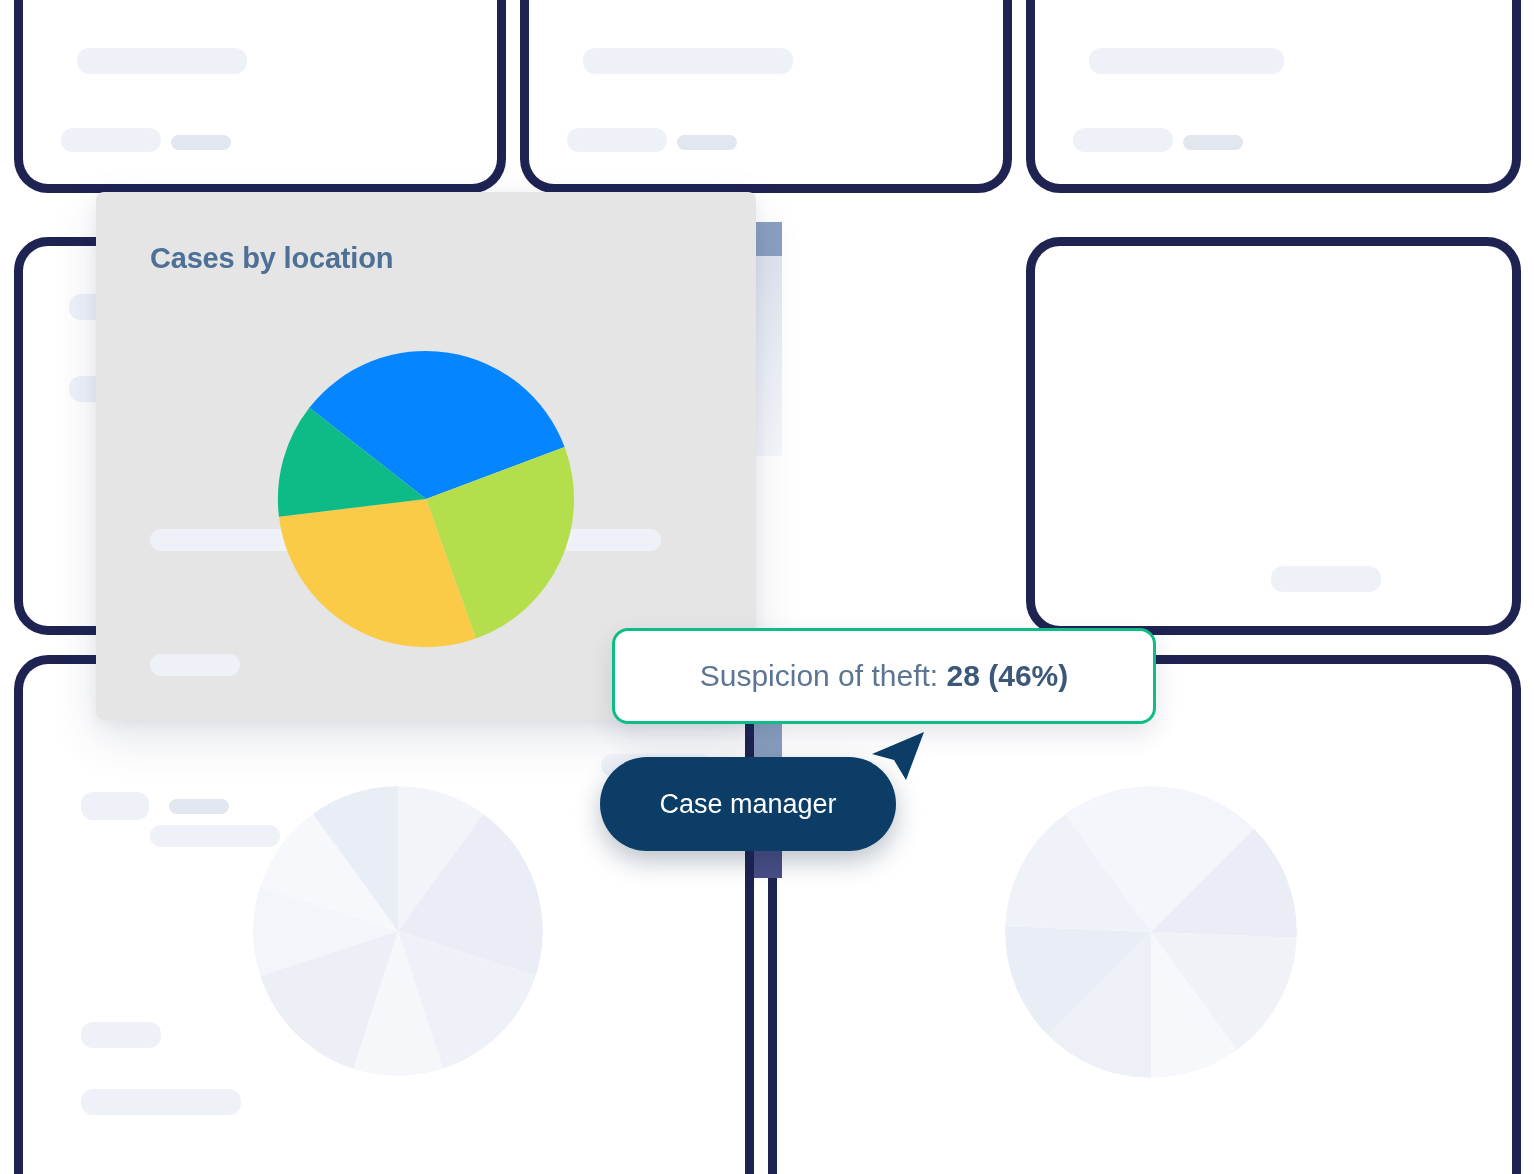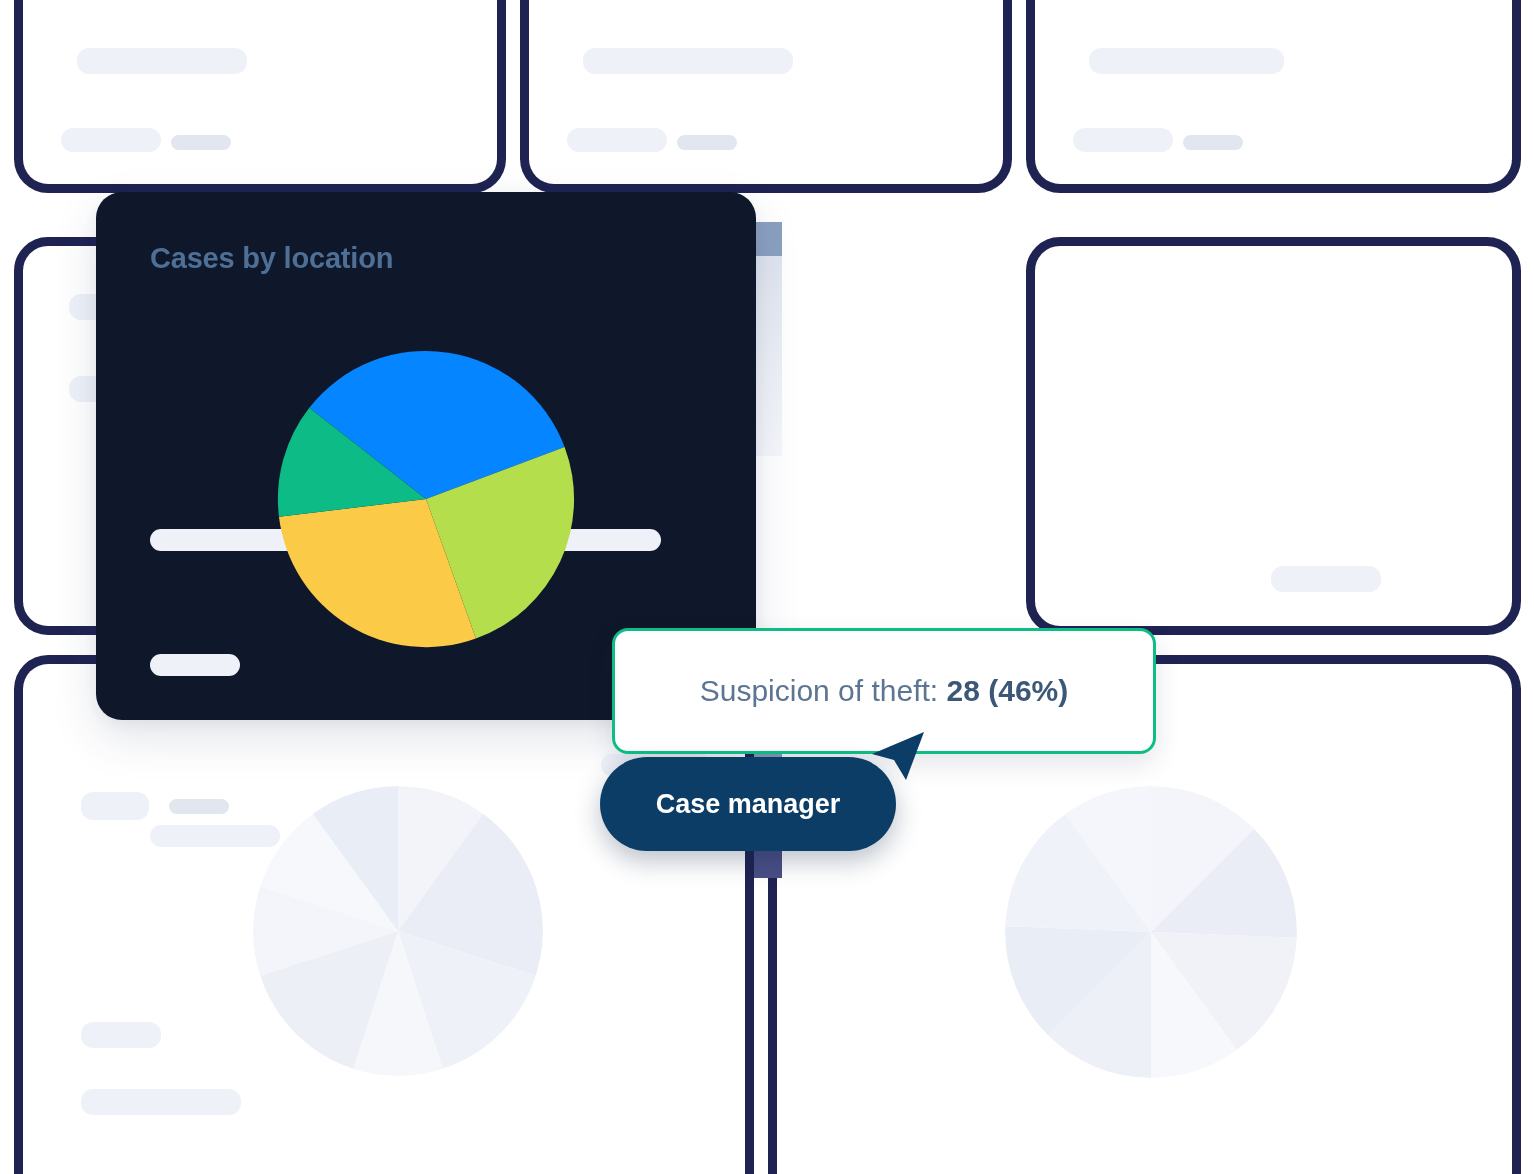--- a/index.html
+++ b/index.html
@@ -49,22 +49,22 @@
     background: #8ba0c0;
     width: 28px;
   }
   .divider-strip.fade {
     background: linear-gradient(180deg, #dfe5ef 0%, #eef1f7 60%, #f5f7fb 100%);
   }
 
   
   .hero-card {
     position: absolute;
-    background: #0f172a;
-    border-radius: 26px;
+    background: #e5e5e5;
+    border-radius: 8px;
     box-shadow: 0 18px 46px rgba(40,55,90,0.13), 0 4px 14px rgba(40,55,90,0.06);
   }
   .hero-title {
     position: absolute;
     left: 54px; top: 50px;
     font-size: 29px;
     font-weight: bold;
     color: #4e6f96;
     letter-spacing: -0.2px;
     white-space: nowrap;
@@ -97,21 +97,21 @@
     background: #0b3d66;
     border-radius: 48px;
     display: flex;
     align-items: center;
     justify-content: center;
     box-shadow: 0 10px 26px rgba(10,35,65,0.28);
   }
   .badge-label {
     color: #ffffff;
     font-size: 27px;
-    font-weight: bold;
+    font-weight: normal;
     white-space: nowrap;
   }
 
   
   .cursor { position: absolute; }
 </style>
 </head>
 <body>
 
 <div id="stage">
@@ -203,21 +203,21 @@
 
         <path d="M0 0 L-78.8 -61.6 A100 100 0 0 1 93.6 -35.1 Z" fill="#0585ff"></path>
         <path d="M0 0 L93.6 -35.1 A100 100 0 0 1 33.7 94.2 Z" fill="#b4de4c"></path>
         <path d="M0 0 L33.7 94.2 A100 100 0 0 1 -99.3 12.0 Z" fill="#fbcb48"></path>
         <path d="M0 0 L-99.3 12.0 A100 100 0 0 1 -78.8 -61.6 Z" fill="#0cbb85"></path>
       </svg>
     </div>
   </div>
 
 
-  <div class="tooltip" style="left:612px; top:628px; width:544px; height:126px;text-align:center;">
+  <div class="tooltip" style="left:612px; top:628px; width:544px; height:96px;text-align:center;">
     <div class="tooltip-text">
       <span>Suspicion of theft:</span>
       <b>28</b>
       <b>(46%)</b>
     </div>
   </div>
 
   <div class="badge" style="left:600px; top:757px; width:296px; height:94px;">
     <span class="badge-label">Case manager</span>
   </div>

